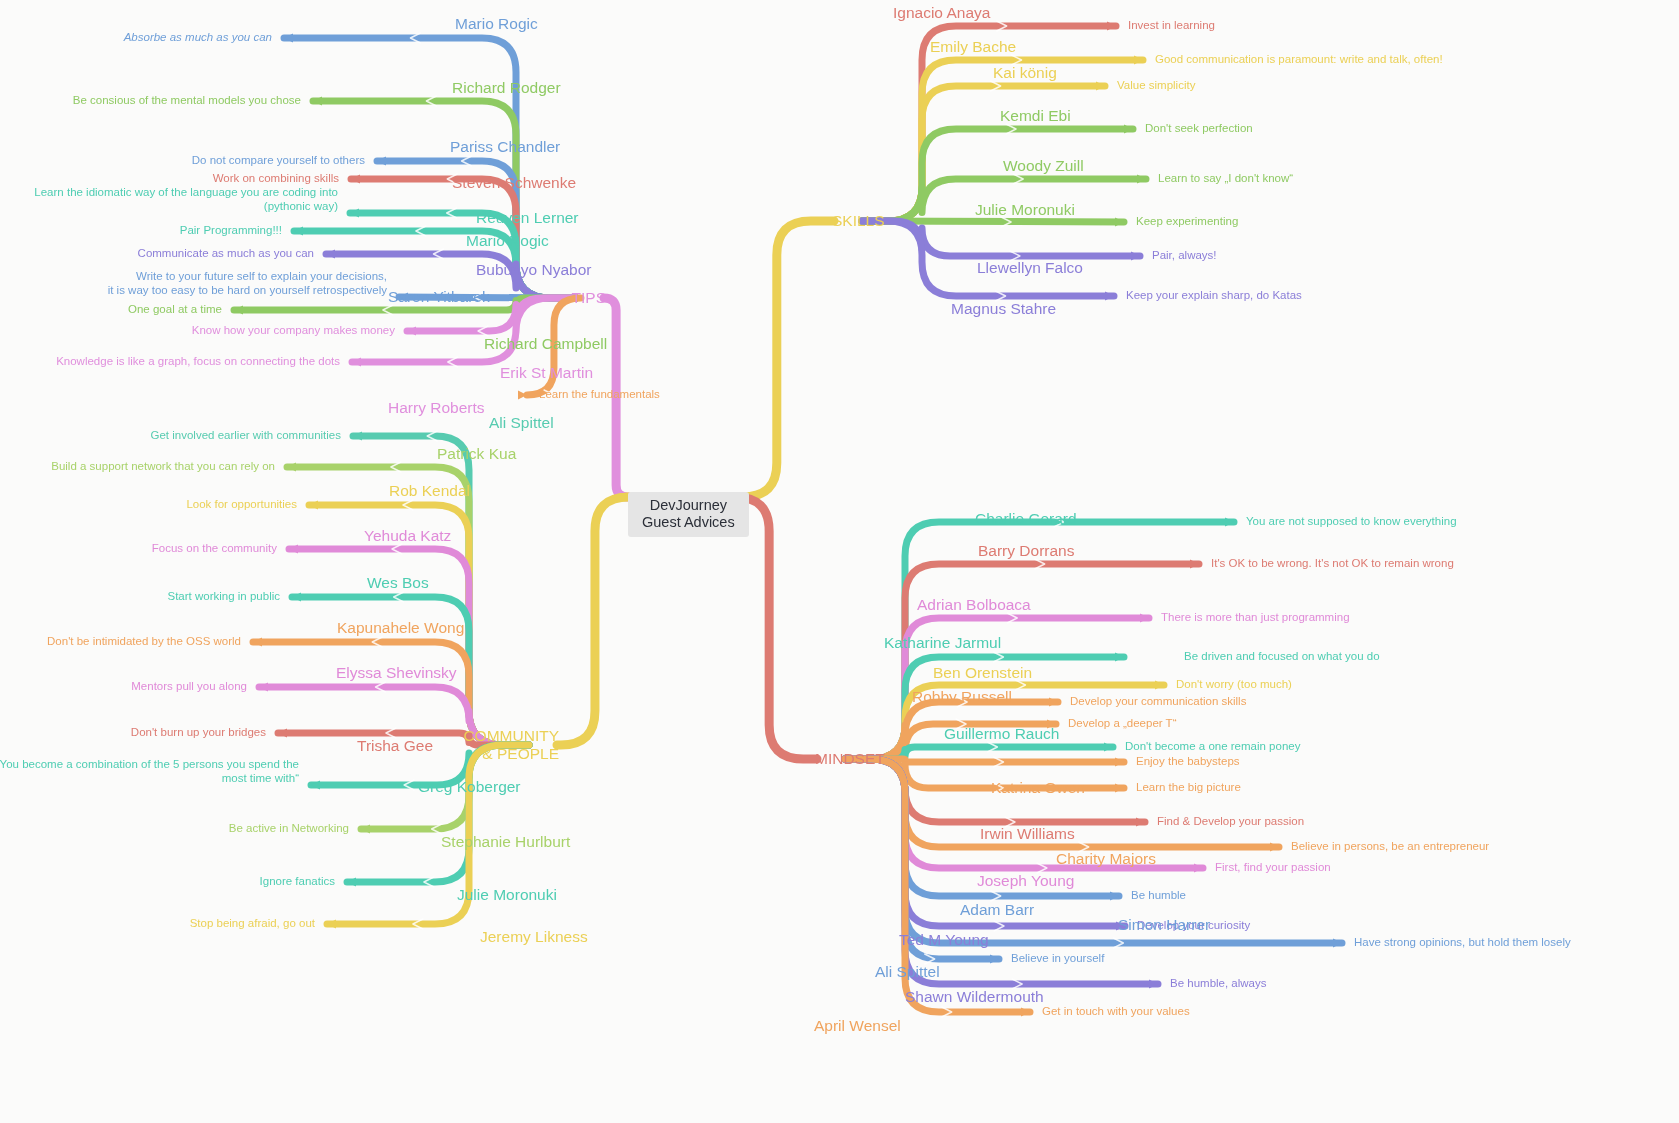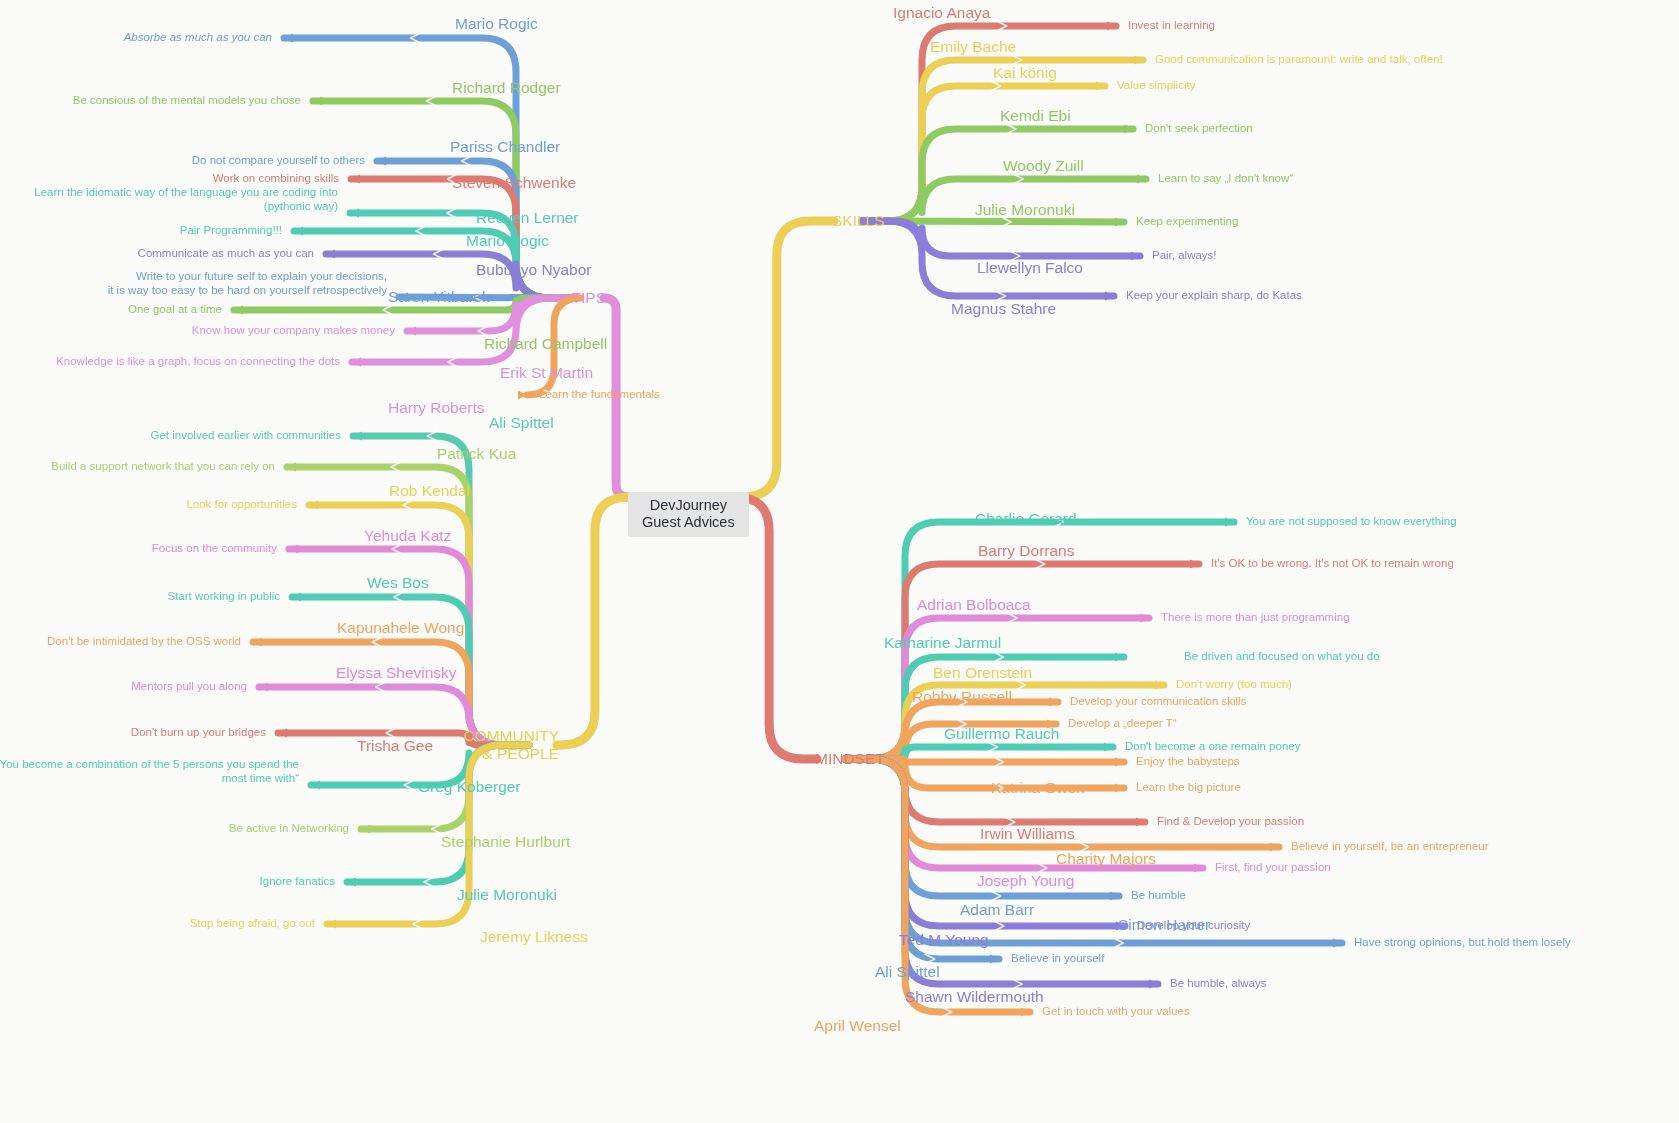--- a/index.html
+++ b/index.html
@@ -265,21 +265,21 @@
       <div class="lbl leaf ta-l" style="left: 1070px; top: 702px; color: rgb(240, 164, 94);"><div>Develop your communication skills</div></div>
       <div class="lbl leaf ta-l" style="left: 1068px; top: 724px; color: rgb(240, 164, 94);"><div>Develop a „deeper T“</div></div>
       <div class="lbl person ta-l" style="left: 912px; top: 697px; color: rgb(240, 164, 94);"><div>Robby Russell</div></div>
       <div class="lbl leaf ta-l" style="left: 1125px; top: 747px; color: rgb(78, 205, 178);"><div>Don't become a one remain poney</div></div>
       <div class="lbl person ta-l" style="left: 944px; top: 734px; color: rgb(78, 205, 178);"><div>Guillermo Rauch</div></div>
       <div class="lbl leaf ta-l" style="left: 1136px; top: 762px; color: rgb(240, 164, 94);"><div>Enjoy the babysteps</div></div>
       <div class="lbl leaf ta-l" style="left: 1136px; top: 788px; color: rgb(240, 164, 94);"><div>Learn the big picture</div></div>
       <div class="lbl person ta-l" style="left: 991px; top: 788px; color: rgb(240, 164, 94);"><div>Katrina Owen</div></div>
       <div class="lbl leaf ta-l" style="left: 1157px; top: 822px; color: rgb(221, 123, 114);"><div>Find &amp; Develop your passion</div></div>
       <div class="lbl person ta-l" style="left: 980px; top: 834px; color: rgb(221, 123, 114);"><div>Irwin Williams</div></div>
-      <div class="lbl leaf ta-l" style="left: 1291px; top: 847px; color: rgb(240, 164, 94);"><div>Believe in yourself, be an entrepreneur</div></div>
+      <div class="lbl leaf ta-l" style="left: 1291px; top: 847px; color: rgb(240, 164, 94);"><div>Believe in persons, be an entrepreneur</div></div>
       <div class="lbl person ta-l" style="left: 1056px; top: 859px; color: rgb(240, 164, 94);"><div>Charity Majors</div></div>
       <div class="lbl leaf ta-l" style="left: 1215px; top: 868px; color: rgb(224, 138, 216);"><div>First, find your passion</div></div>
       <div class="lbl person ta-l" style="left: 977px; top: 881px; color: rgb(224, 138, 216);"><div>Joseph Young</div></div>
       <div class="lbl leaf ta-l" style="left: 1131px; top: 896px; color: rgb(111, 159, 216);"><div>Be humble</div></div>
       <div class="lbl person ta-l" style="left: 960px; top: 910px; color: rgb(111, 159, 216);"><div>Adam Barr</div></div>
       <div class="lbl leaf ta-l" style="left: 1137px; top: 926px; color: rgb(139, 126, 216);"><div>Develop your curiosity</div></div>
       <div class="lbl person ta-l" style="left: 899px; top: 940px; color: rgb(139, 126, 216);"><div>Ted M Young</div></div>
       <div class="lbl leaf ta-l" style="left: 1354px; top: 943px; color: rgb(111, 159, 216);"><div>Have strong opinions, but hold them losely</div></div>
       <div class="lbl person ta-l" style="left: 1118px; top: 925px; color: rgb(111, 159, 216);"><div>Simon Harrer</div></div>
       <div class="lbl leaf ta-l" style="left: 1011px; top: 959px; color: rgb(111, 159, 216);"><div>Believe in yourself</div></div>

